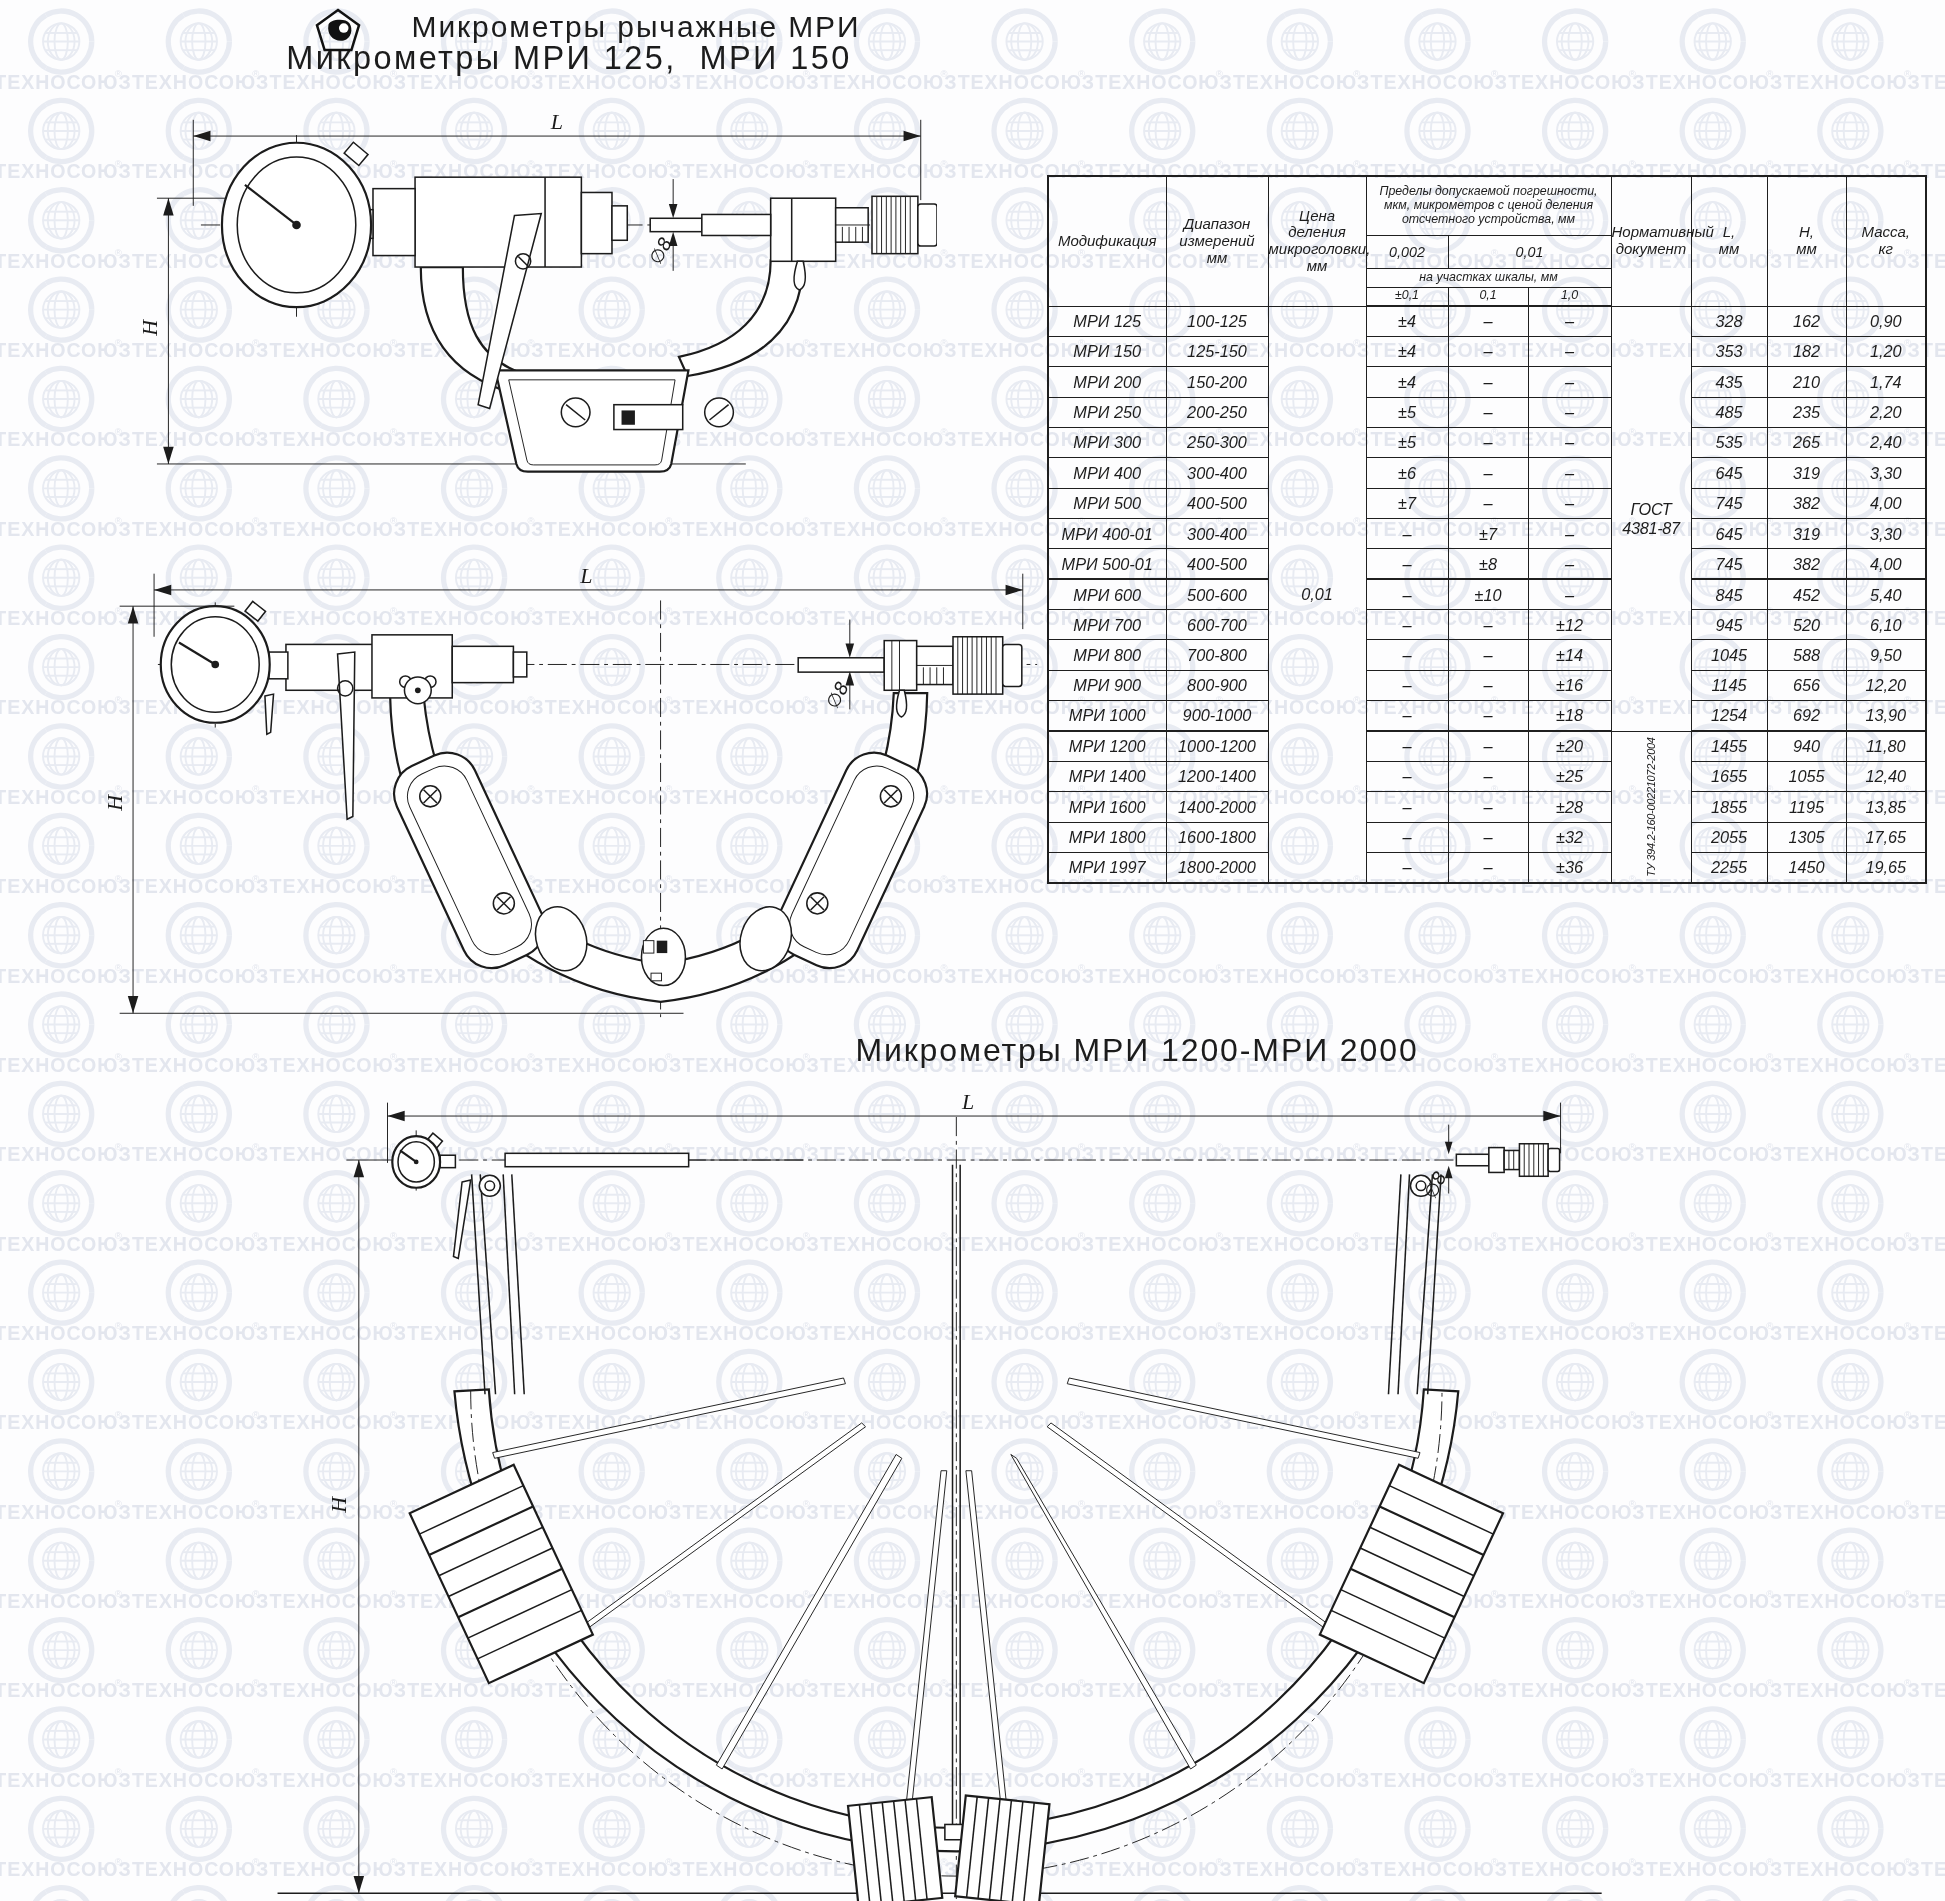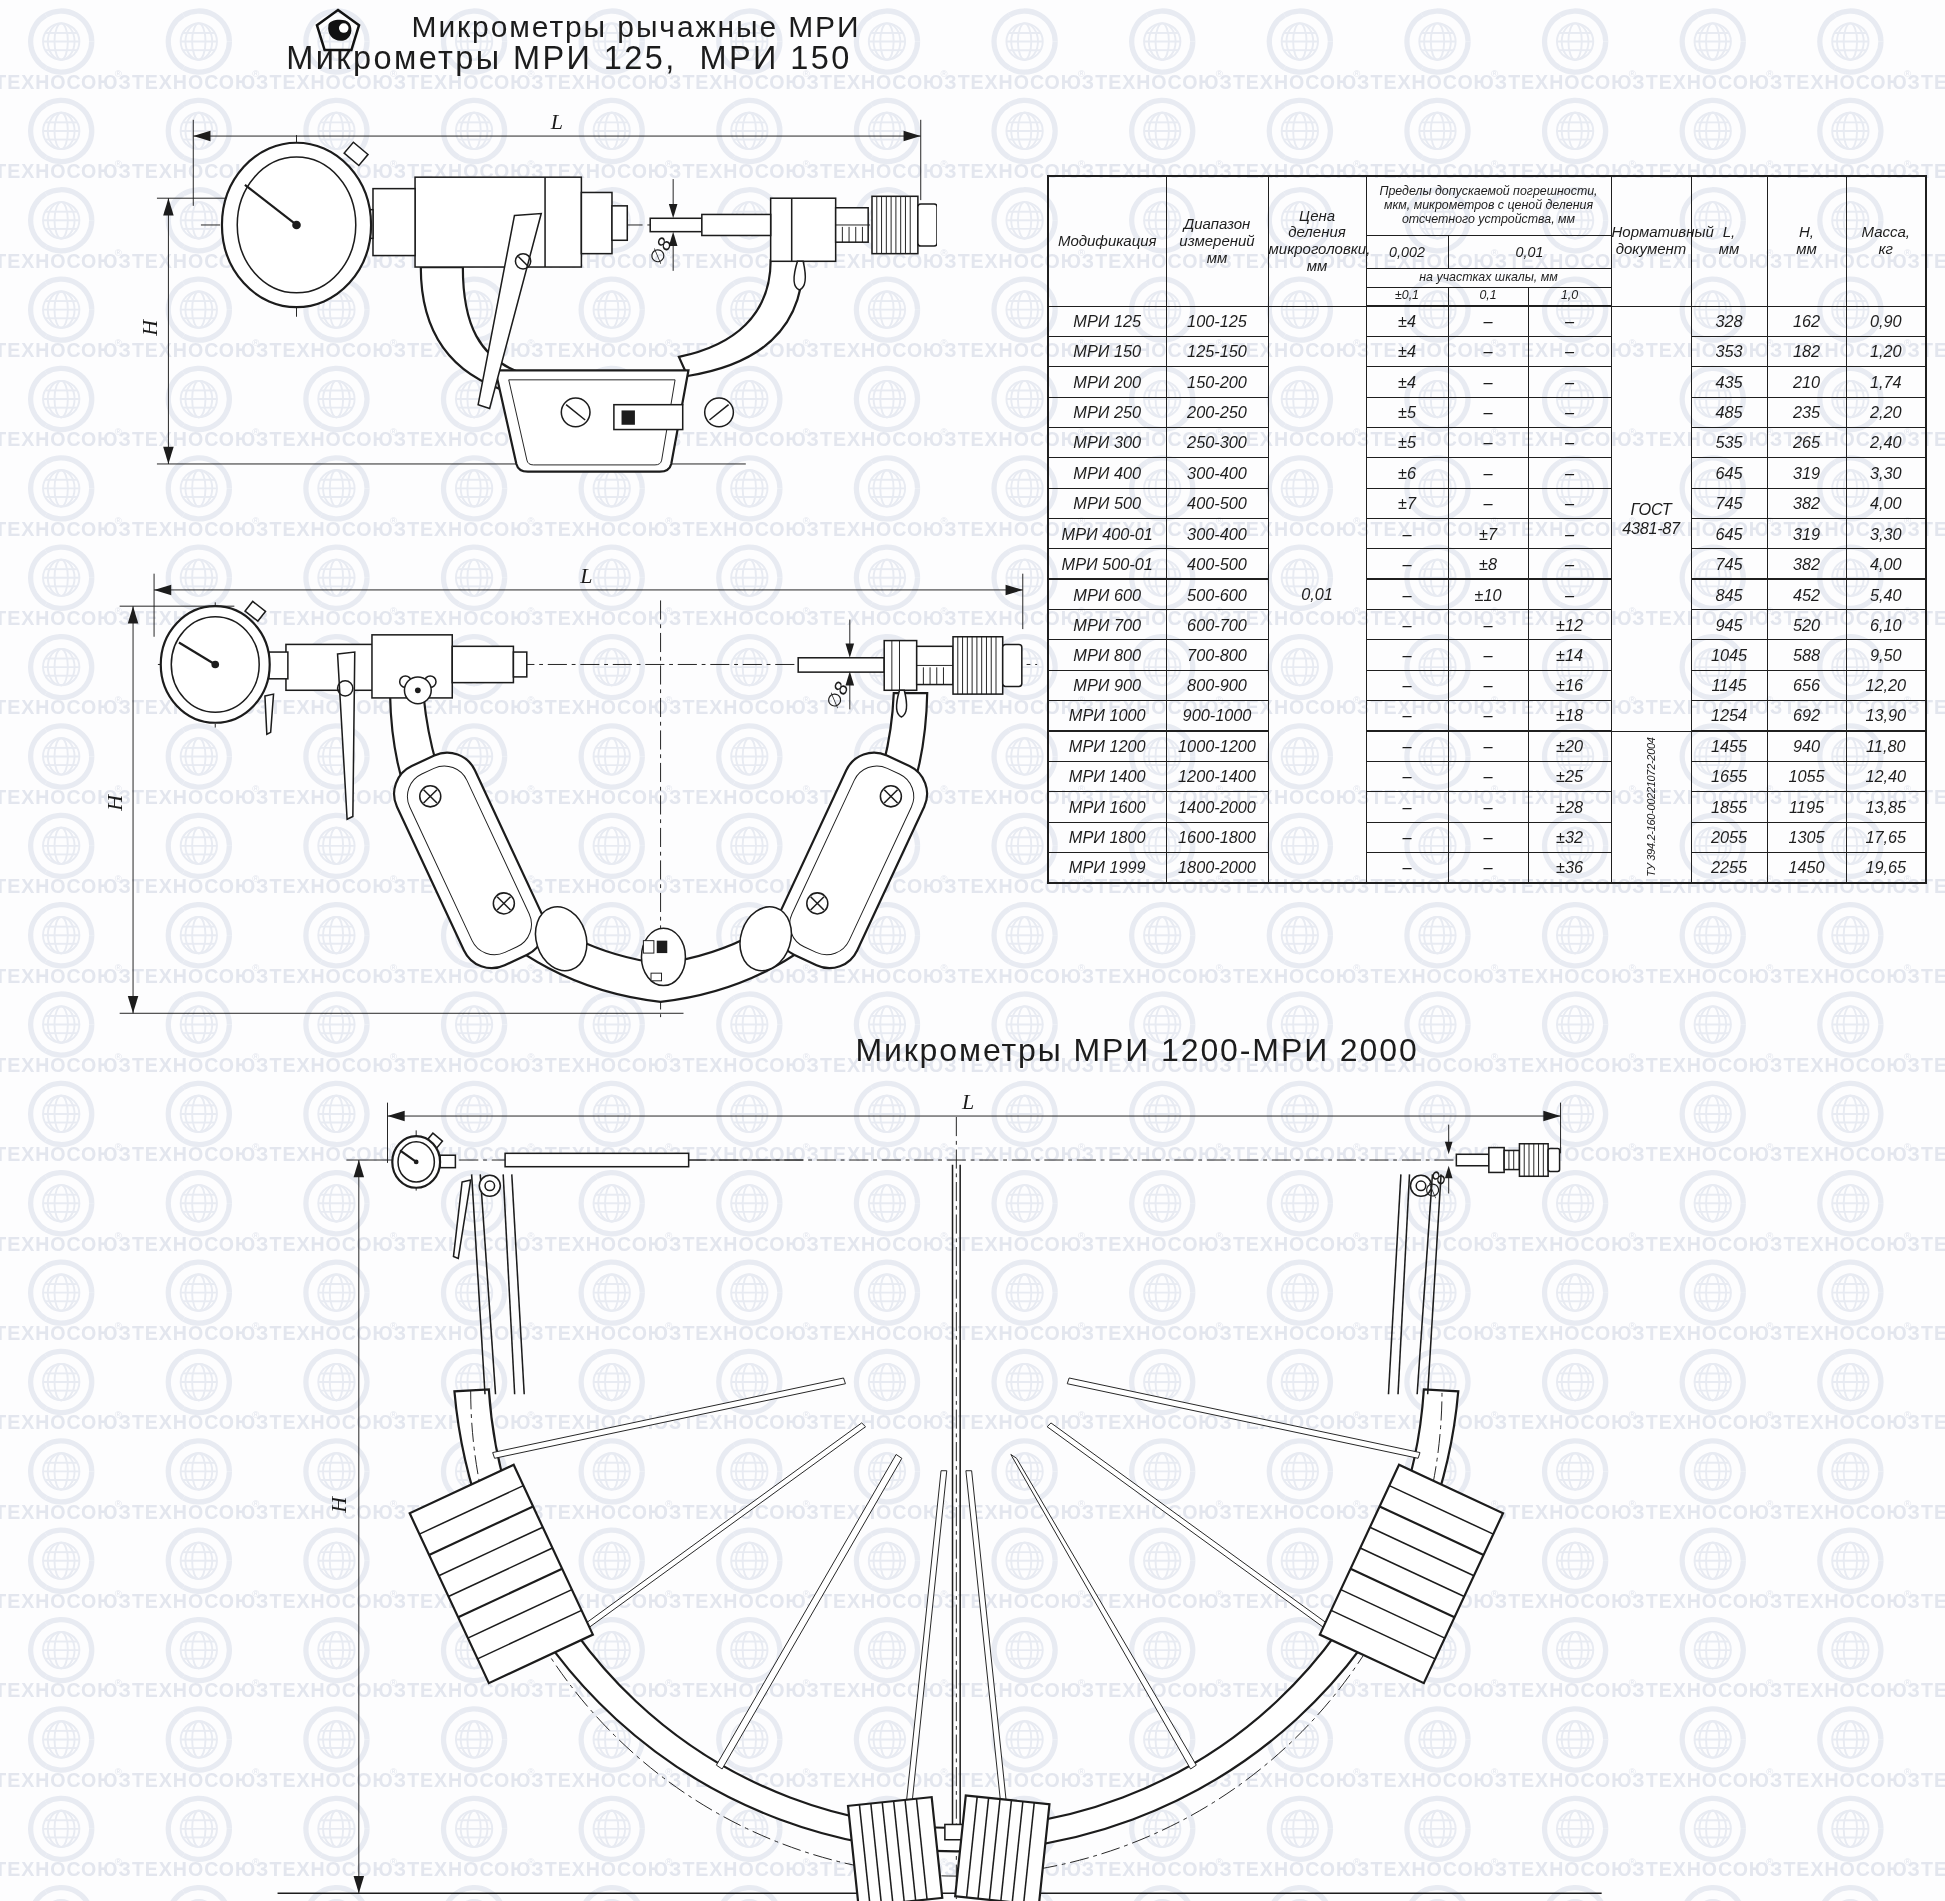--- a/index.html
+++ b/index.html
@@ -1676,21 +1676,21 @@
           <td>МРИ 1800</td>
           <td>1600-1800</td>
           <td>–</td>
           <td>–</td>
           <td>±32</td>
           <td>2055</td>
           <td>1305</td>
           <td>17,65</td>
         </tr>
         <tr>
-          <td>МРИ 1999</td>
+          <td>МРИ 1997</td>
           <td>1800-2000</td>
           <td>–</td>
           <td>–</td>
           <td>±36</td>
           <td>2255</td>
           <td>1450</td>
           <td>19,65</td>
         </tr>
       </tbody>
   </table>

